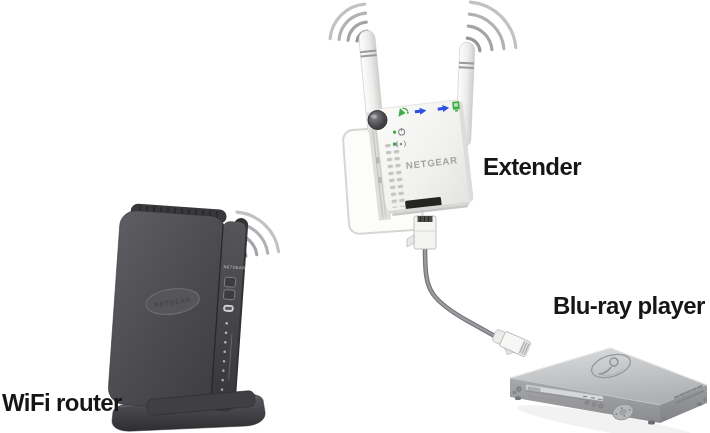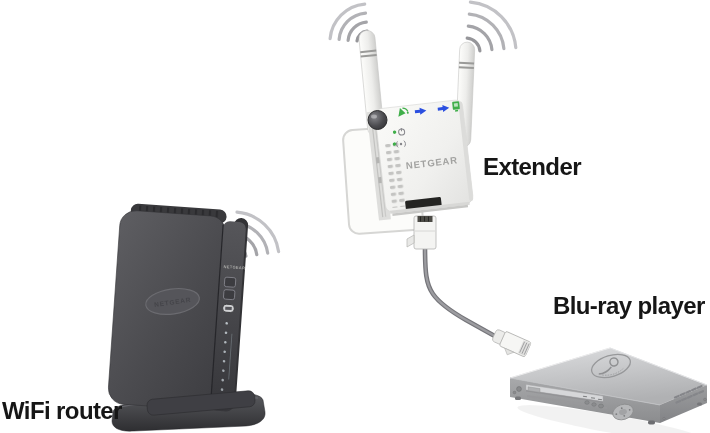--- a/index.html
+++ b/index.html
@@ -1,20 +1,20 @@
 <!DOCTYPE html>
 <html><head>
 <meta charset="utf-8">
 <style>
   html,body{margin:0;padding:0;background:#ffffff;}
   .stage{position:relative;width:710px;height:433px;background:#ffffff;overflow:hidden;
          font-family:"Liberation Sans", sans-serif;}
   .device-label{position:absolute;font-weight:bold;font-size:24px;color:#161616;
                 letter-spacing:-0.6px;white-space:nowrap;}
-  #lbl-router{left:2px;top:389px;margin-top:8px;}
+  #lbl-router{left:2px;top:389px;}
   #lbl-extender{left:483px;top:153px;}
   #lbl-bluray{left:553px;top:292px;}
   svg text{font-family:"Liberation Sans", sans-serif;font-weight:bold;}
 </style>
 </head>
 <body>
 
 <div class="stage">
 <svg width="710" height="433" viewBox="0 0 710 433">
   <defs>

